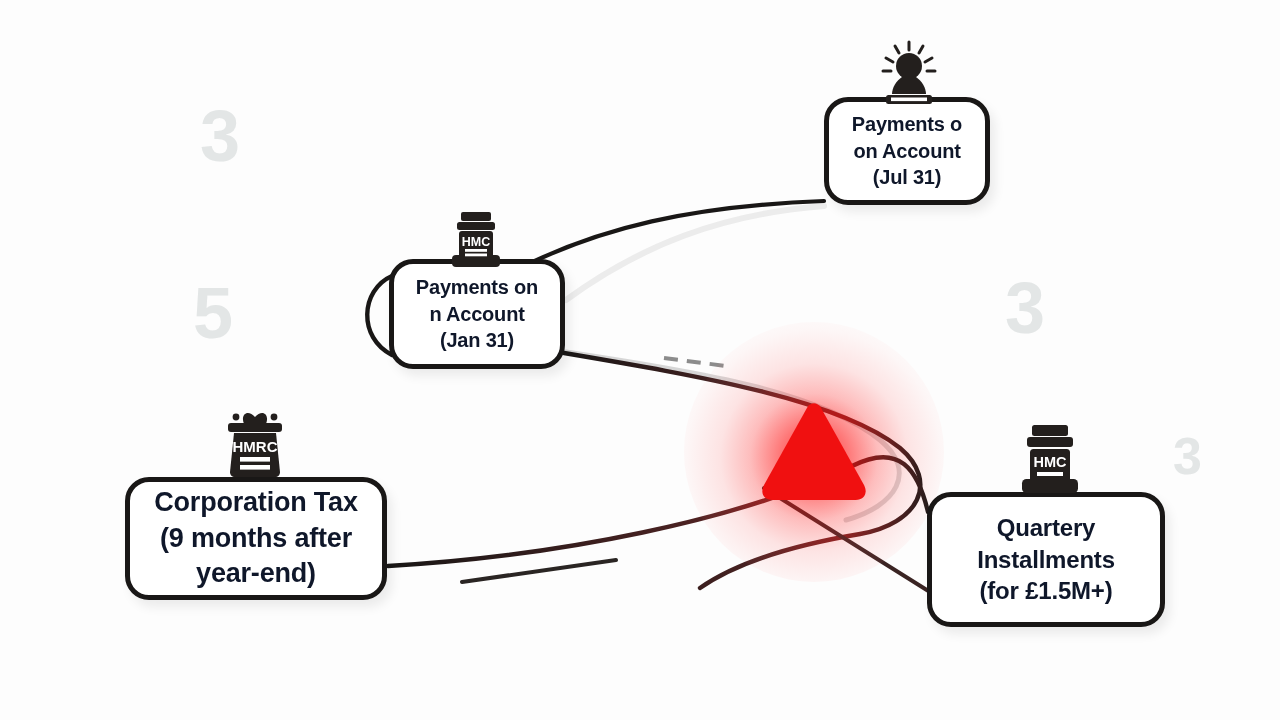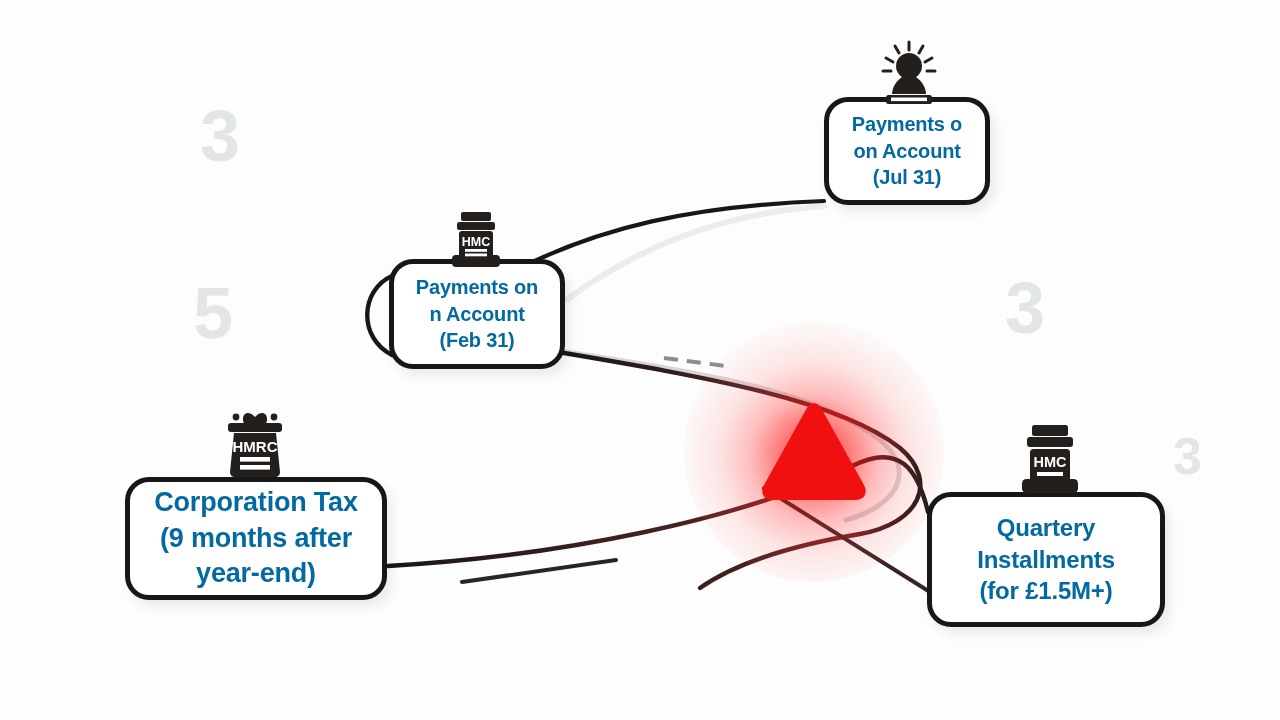--- a/index.html
+++ b/index.html
@@ -79,21 +79,21 @@
     background: #ffffff;
     border: 5px solid #191716;
     border-radius: 24px;
     box-shadow: 5px 7px 11px rgba(0,0,0,0.075);
     display: flex;
     align-items: center;
     justify-content: center;
     text-align: center;
   }
   .node-text {
-    color: #0369a1;
+    color: #0f172a;
     font-family: "Liberation Sans", sans-serif;
     font-weight: 700;
     letter-spacing: -0.2px;
     white-space: pre-line;
   }
 
   
   #node-jul31   { left: 824px; top: 97px;  width: 166px; height: 108px; }
   #node-jul31 .node-text { font-size: 20px; line-height: 1.34; }
 
@@ -187,21 +187,21 @@
       <rect x="12" y="20" width="34" height="28" rx="3"></rect>
       <rect x="5" y="44" width="48" height="12" rx="4"></rect>
     </g>
     <text x="29" y="35" text-anchor="middle" fill="#ffffff" font-family="Liberation Sans, sans-serif" font-size="12.5" font-weight="700">HMC</text>
     <rect x="18" y="38" width="22" height="2.8" fill="#ffffff"></rect>
     <rect x="18" y="42.5" width="22" height="2.8" fill="#ffffff"></rect>
   </svg>
   <div class="node" id="node-jan31">
     <div class="node-text">Payments on
 n Account
-(Feb 31)</div>
+(Jan 31)</div>
   </div>
 
   <svg class="stamp" style="left:214px; top:406px;" width="82" height="80" viewBox="0 0 82 80" xmlns="http://www.w3.org/2000/svg">
     <g fill="#231f1d">
       <circle cx="22" cy="11" r="3.4"></circle>
       <circle cx="60" cy="11" r="3.4"></circle>
       <path d="M 30 18 C 26 8 34 3 41 11 C 48 3 56 8 52 18 Z"></path>
       <rect x="14" y="17" width="54" height="9" rx="3"></rect>
       <path d="M 20 27 L 62 27 L 66 66 C 66 69 64 71 61 71 L 21 71 C 18 71 16 69 16 66 Z"></path>
     </g>

